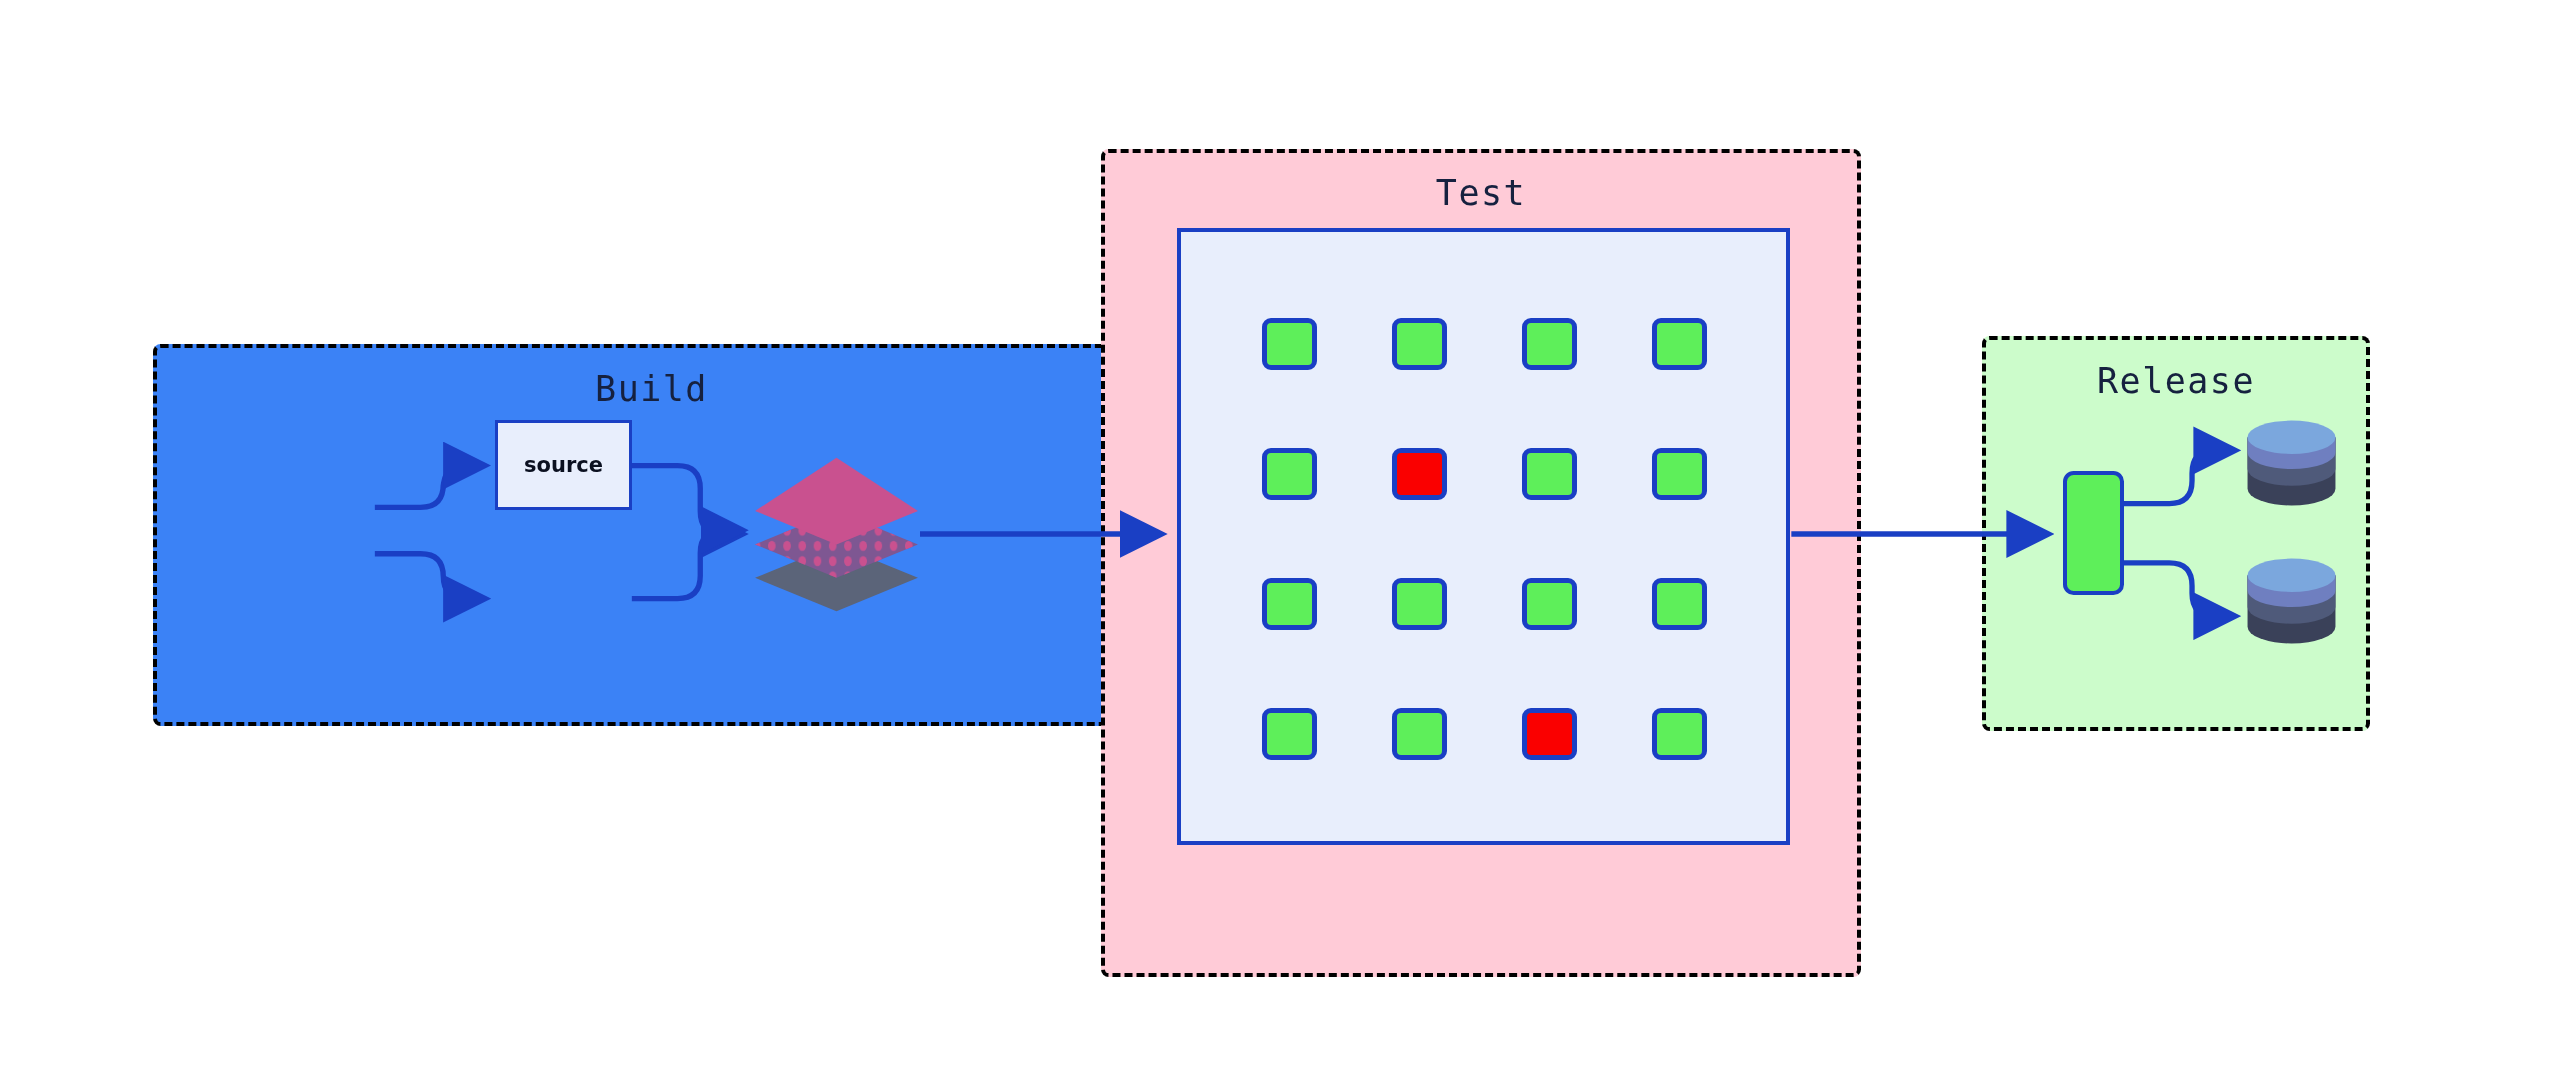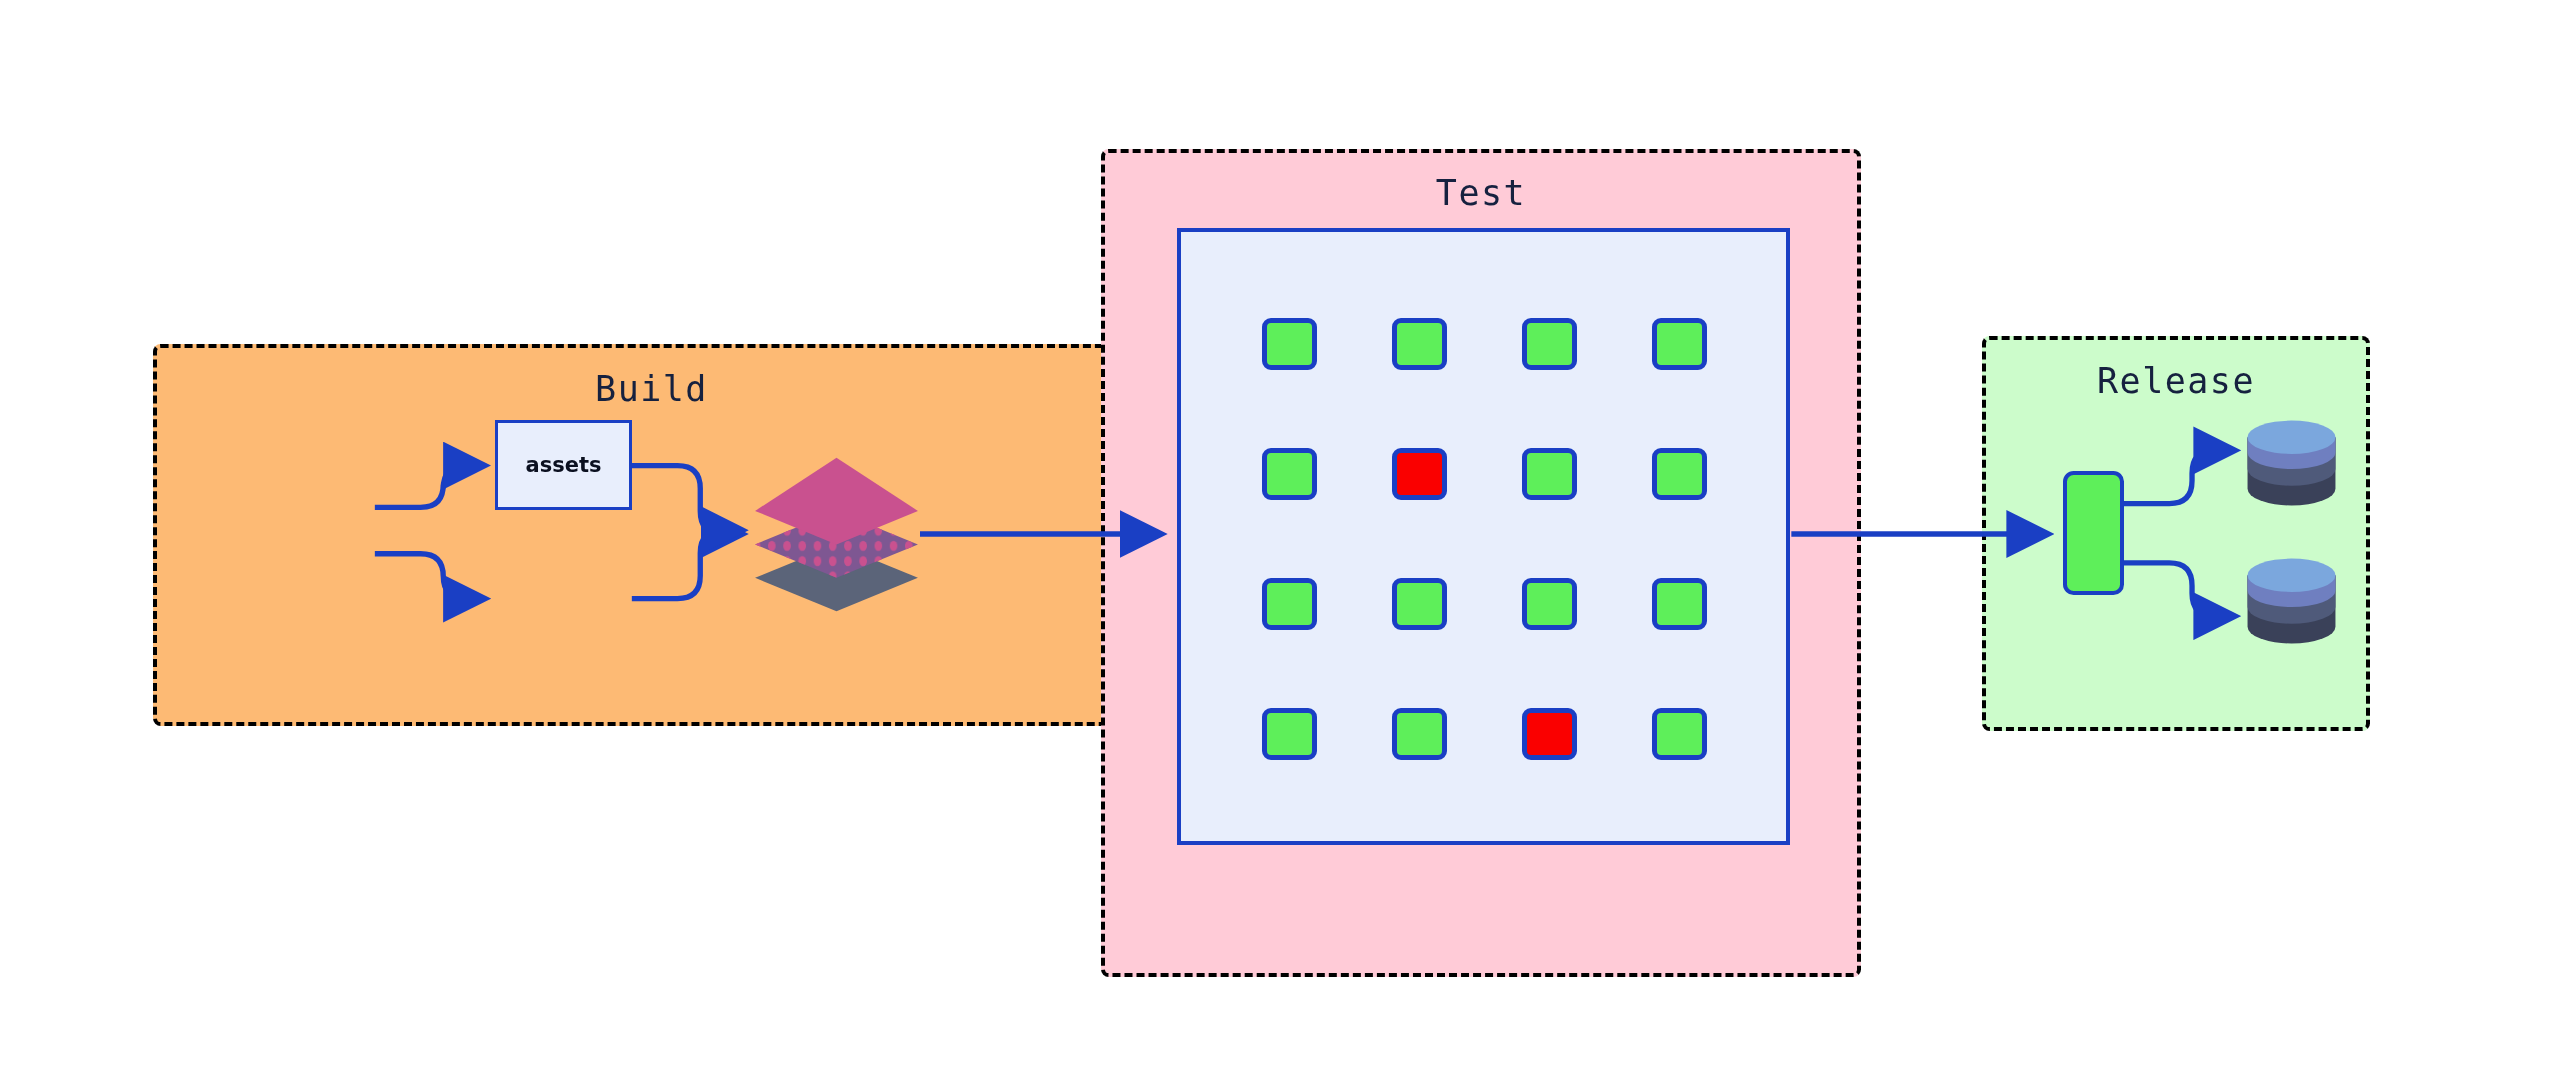--- a/index.html
+++ b/index.html
@@ -3,21 +3,21 @@
 <meta charset="utf-8">
 <title>Pipeline Diagram</title>
 <style>
   html,body{margin:0;padding:0;background:#ffffff;}
   body{width:2576px;height:1068px;overflow:hidden;
        font-family:"DejaVu Sans Mono", monospace;}
   #stage{position:relative;width:2576px;height:1068px;background:#fff;}
 
   
   .stage-box{position:absolute;border:4.6px dashed #000000;border-radius:7.6px;box-sizing:border-box;}
-  #build-stage  {left:153px;  top:344px;  width:997px; height:382px;  background:#fdba74;}
+  #build-stage  {left:153px;  top:344px;  width:997px; height:382px;  background:#3b82f6;}
   #test-stage   {left:1101px; top:149px;  width:760px; height:828px; background:#ffcbd7;}
   #release-stage{left:1982px; top:336px;  width:388px;  height:395px;  background:#ccfccb;}
 
   .stage-title{position:absolute;left:0;right:0;text-align:center;
                font-family:"DejaVu Sans Mono", monospace;
                font-size:35px;color:#16213f;letter-spacing:1.5px;font-weight:400;}
   #build-title  {top:21px;}
   #test-title   {top:20px;}
   #release-title{top:21px;}
 
@@ -55,21 +55,21 @@
 </head>
 <body>
 
 <div id="stage">
 
   <div class="stage-box" id="build-stage">
     <div class="stage-title" id="build-title">Build</div>
   </div>
 
   <div class="node-box" id="node-linked">
-    <span>assets</span>
+    <span>source</span>
   </div>
 
   <div id="layers-icon">
     <svg width="175" height="175" viewBox="0 0 230 230" xmlns="http://www.w3.org/2000/svg">
       <defs>
         <pattern id="dots" width="20" height="20" patternUnits="userSpaceOnUse">
           <ellipse cx="10" cy="10" rx="5" ry="6.5" fill="#c9518f"></ellipse>
         </pattern>
       </defs>
 

